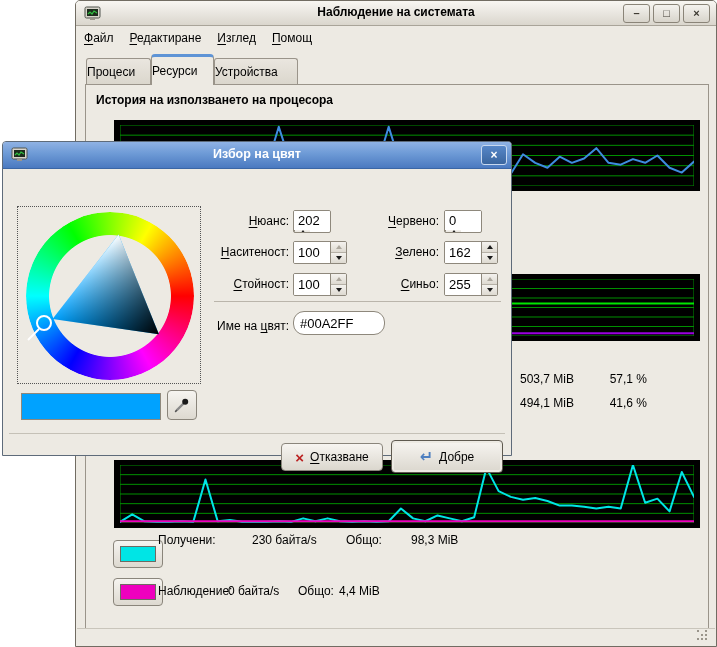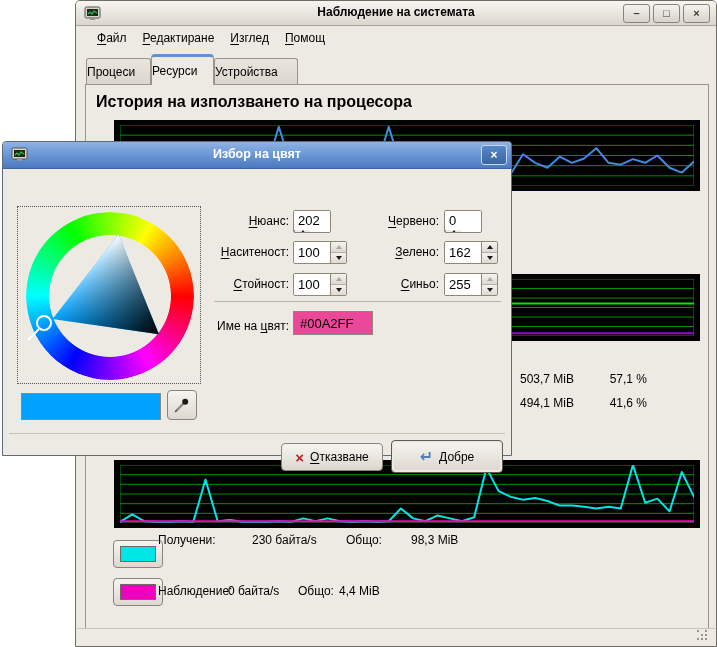--- a/index.html
+++ b/index.html
@@ -11,34 +11,34 @@
     background:#EDEAE3; border:1px solid #716C62; border-radius:5px 5px 0 0; }
   #main-titlebar { position:absolute; left:0; top:0; width:100%; height:25px;
     background:linear-gradient(#F8F6F2,#DAD6CD); border-bottom:1px solid #A9A499; border-radius:4px 4px 0 0; }
   #main-title { position:absolute; left:0; right:0; top:4px; text-align:center; font-weight:bold; font-size:12px; }
   .win-icon { position:absolute; left:8px; top:5px; width:17px; height:15px; }
   .tb-btn { position:absolute; top:3px; width:27px; height:19px; border:1px solid #8A8478; border-radius:3px;
     background:linear-gradient(#F4F2EE,#D8D4CB); font-size:11px; font-weight:bold; color:#3a372f;
     display:flex; align-items:center; justify-content:center; line-height:1; }
   #btn-min { right:66px; } #btn-max { right:36px; } #btn-close { right:6px; }
 
-  #menubar { position:absolute; left:0; top:26px; height:22px; display:flex; align-items:center; padding-left:13px; font-size:12px; }
+  #menubar { position:absolute; left:0; top:26px; height:22px; display:flex; align-items:center; padding-left:0; font-size:12px; }
   .menu-item { padding:3px 8px; }
 
   .tab { position:absolute; border:1px solid #9A948A; border-bottom:none; background:linear-gradient(#EAE6DF,#DAD6CC);
     font-size:12px; display:flex; align-items:center; border-radius:3px 3px 0 0; }
   .tab.inactive { top:57px; height:27px; }
   #tab-processes { left:10px; width:65px; }
   #tab-resources { left:75px; width:63px; top:53px; height:31px; background:#EDEAE3; z-index:2;
     border-top:3px solid #5E94D6; border-radius:4px 4px 0 0; }
   #tab-devices { left:138px; width:84px; }
 
   #content-frame { position:absolute; left:9px; top:83px; width:624px; height:546px; border:1px solid #9A948A; background:#EDEAE3; }
 
-  #cpu-heading { position:absolute; left:20px; top:92px; font-size:16px; font-weight:bold; }
+  #cpu-heading { position:absolute; left:20px; top:92px; font-size:12px; font-weight:bold; }
 
   .chart { position:absolute; left:38px; width:586px; background:#000; }
   #cpu-chart { top:119px; height:71px; }
   #mem-chart { top:273px; height:67px; }
   #net-chart { top:459px; height:68px; }
   .chart-plot { position:absolute; left:6px; right:6px; top:5px; bottom:5px; }
 
   .mem-row { position:absolute; left:444px; width:127px; display:flex; justify-content:space-between; font-size:12px; }
   #mem-row-1 { top:355px;margin-top:16px; } #mem-row-2 { top:395px; }
 
@@ -88,22 +88,22 @@
   .spin input { width:36px; border:none; outline:none; font:13px "Liberation Sans","DejaVu Sans",sans-serif; padding:2px 4px; background:#fff; }
   .spin-btns { width:16px; display:flex; flex-direction:column; border-left:1px solid #8E887C; }
   .spin-btn { flex:1; display:flex; align-items:center; justify-content:center; background:linear-gradient(#F4F2EE,#DEDAD1); }
   .spin-btn + .spin-btn { border-top:1px solid #B5B0A6; }
   .arr-up { width:0; height:0; border-left:3.5px solid transparent; border-right:3.5px solid transparent; border-bottom:4.5px solid #1a1a1a; }
   .arr-down { width:0; height:0; border-left:3.5px solid transparent; border-right:3.5px solid transparent; border-top:4.5px solid #1a1a1a; }
   .dis .arr-up { border-bottom-color:#ADA89E; } .dis .arr-down { border-top-color:#ADA89E; }
 
   #hsv-separator { position:absolute; left:211px; top:132px; width:287px; border-top:1px solid #BAB5AB; }
   #name-label { top:150px; }
-  #name-entry { position:absolute; left:290px; top:142px; width:80px; height:24px; border:1px solid #8E887C; border-radius:0;
-    font:13px "Liberation Sans","DejaVu Sans",sans-serif; padding:2px 6px; background:#ec4899; outline:none; }
+  #name-entry { position:absolute; left:290px; top:142px; width:92px; height:24px; border:1px solid #8E887C; border-radius:11px;
+    font:13px "Liberation Sans","DejaVu Sans",sans-serif; padding:2px 6px; background:#ffffff; outline:none; }
 
   #action-separator { position:absolute; left:6px; top:264px; width:496px; border-top:1px solid #C5C1B7; }
   .dlg-btn { position:absolute; border:1px solid #8A857B; border-radius:4px; background:linear-gradient(#F7F5F1,#DBD7CE);
     font-size:12px; display:flex; align-items:center; justify-content:center; gap:6px; }
   #cancel-btn { left:278px; top:274px; width:102px; height:28px; }
   #ok-btn { left:388px; top:271px; width:112px; height:33px; border:1px solid #5F5A50; box-shadow:inset 0 0 0 2px #EDEAE3; }
   .btn-icon-x { color:#BB2222; font-weight:bold; font-size:15px; line-height:1; }
   .btn-icon-ok { color:#4E7FC0; font-weight:bold; font-size:16px; line-height:1; }
 </style>
 </head>

